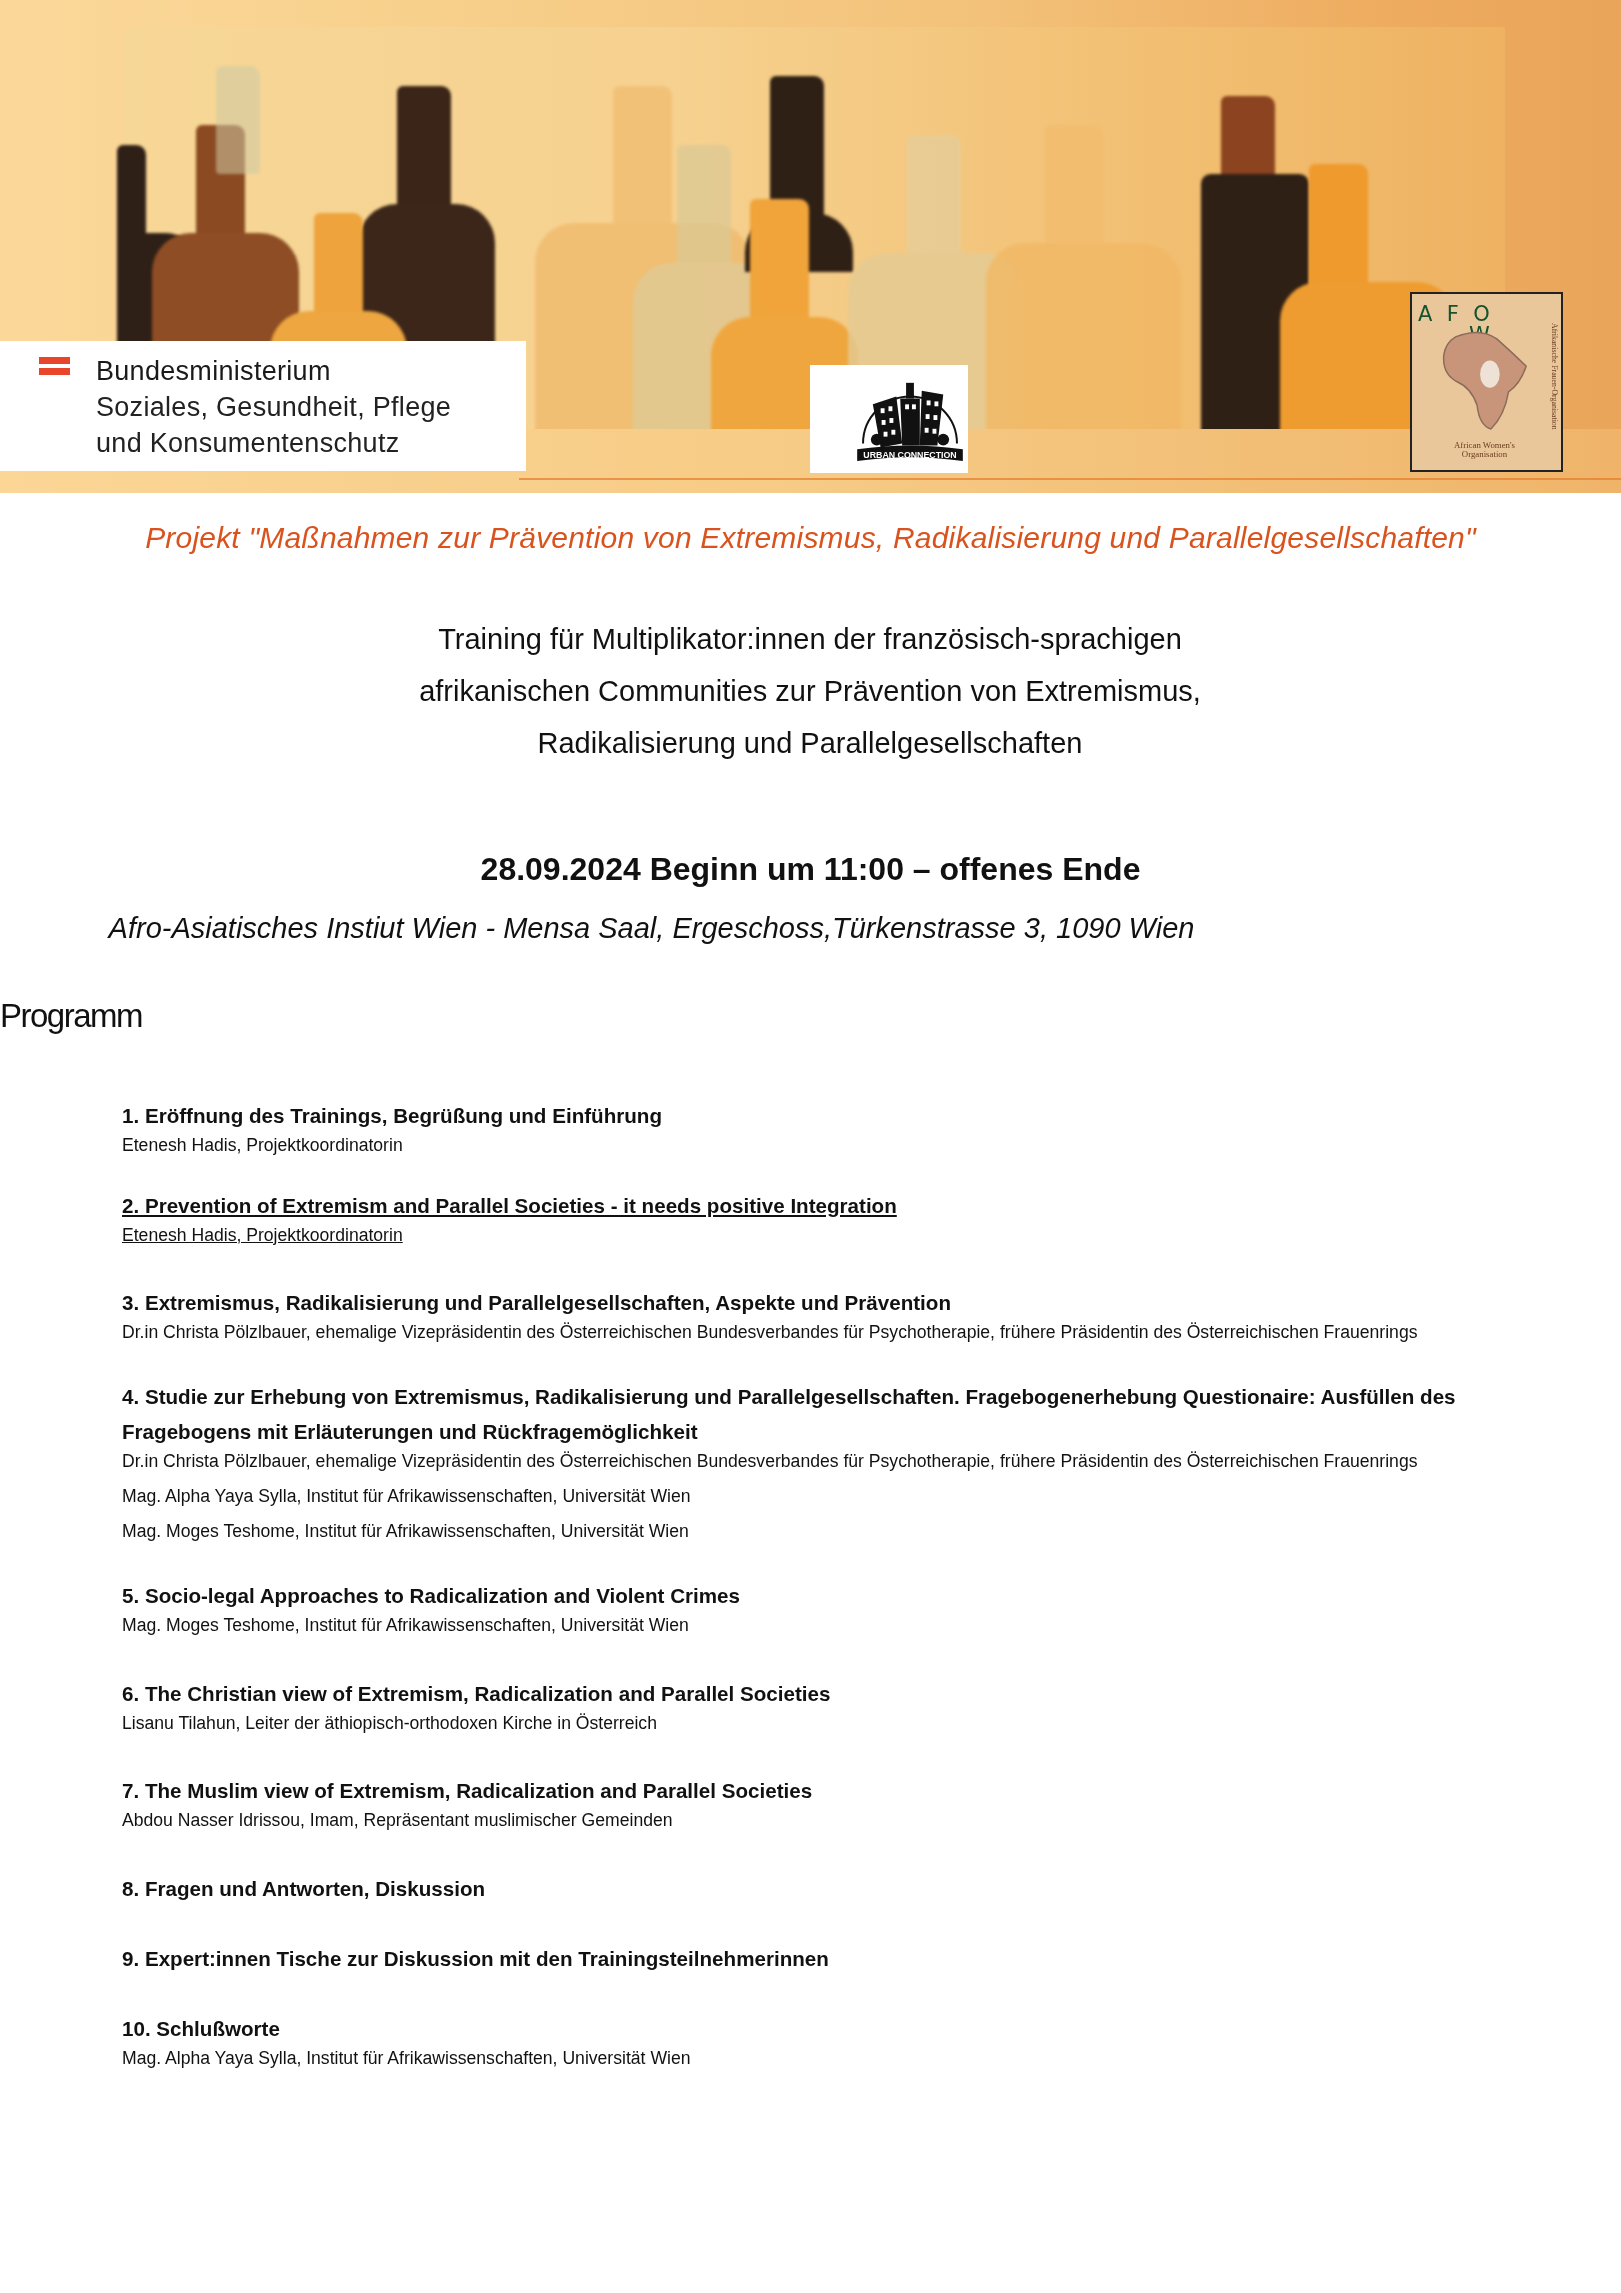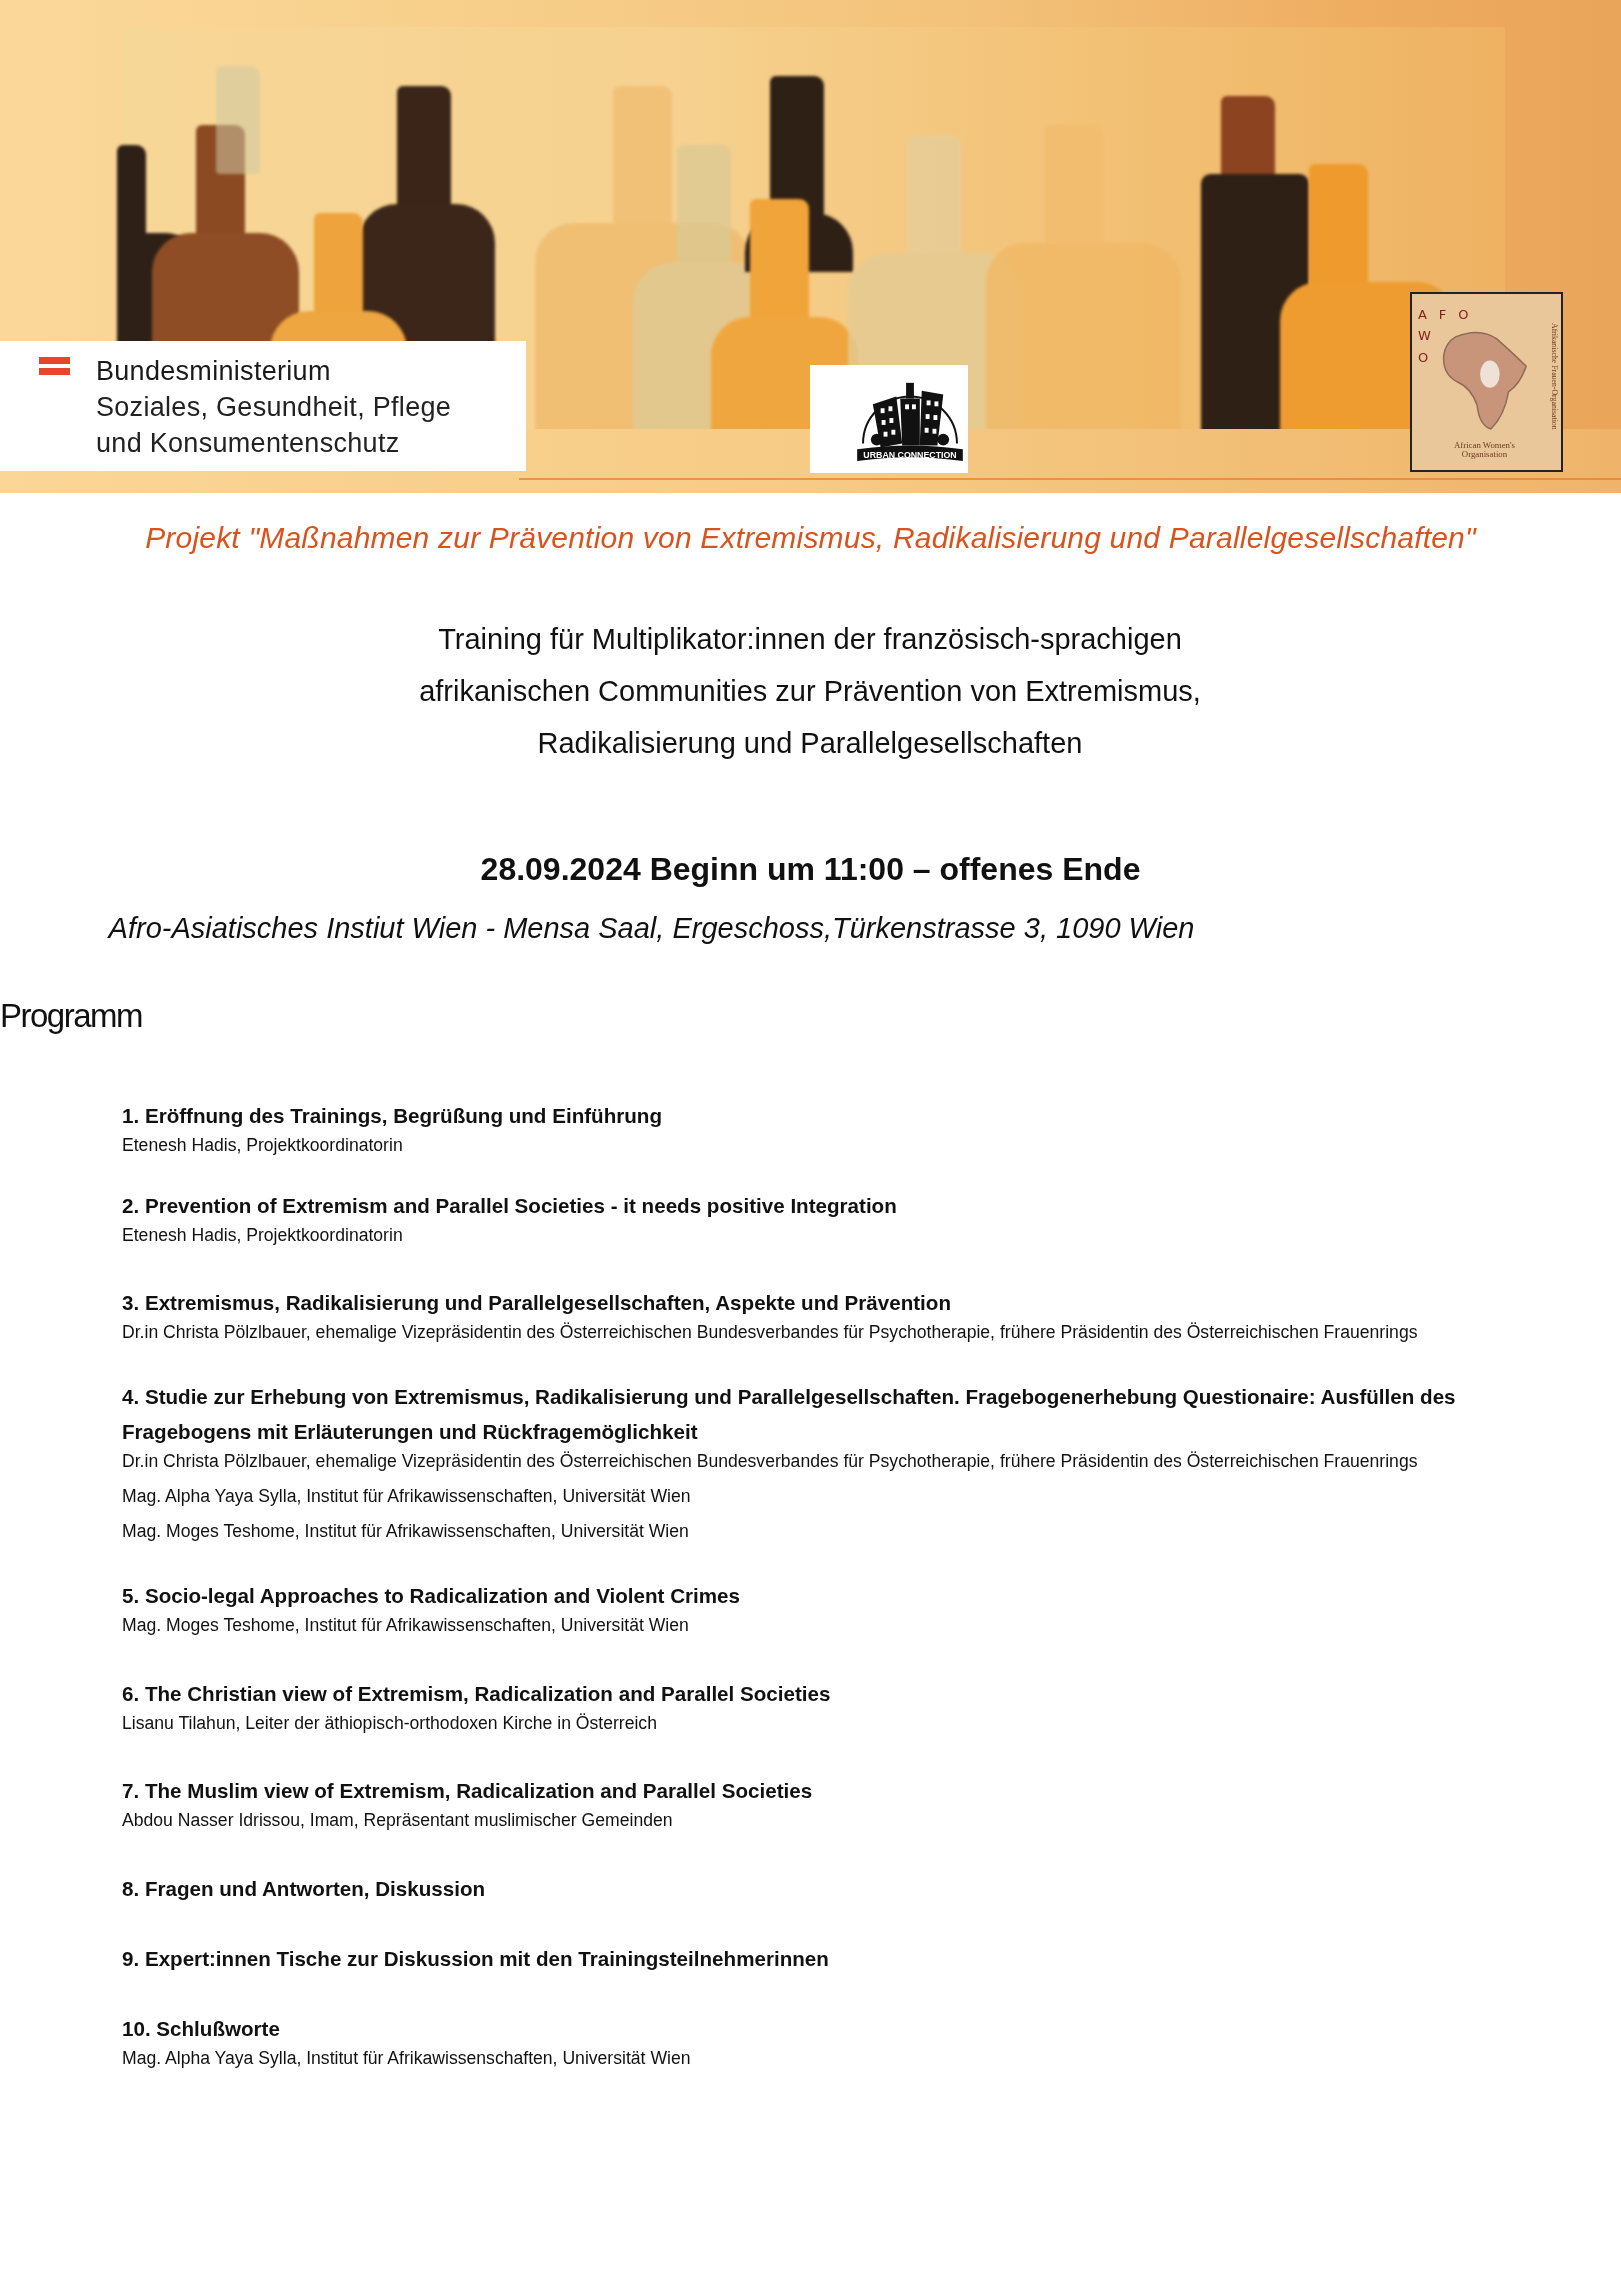--- a/index.html
+++ b/index.html
@@ -22,21 +22,21 @@
   .flag { position: absolute; left: 39px; top: 357px; width: 31px; }
   .flag span { display: block; height: 6.9px; background: #e8452a; }
   .flag span.mid { background: #fff; height: 3.9px; }
   .ministry-text { position: absolute; left: 96px; top: 353px; font-size: 27px; line-height: 36px; color: #1a1a1a; letter-spacing: 0.3px; }
   .ministry-text .l1 { display: block; }
   .ministry-text .l2, .ministry-text .l3 { display: block; font-weight: normal; color: #222; }
 
   .urban-box { position: absolute; left: 810px; top: 365px; width: 158px; height: 108px; background: #fff; }
   .urban-logo { position: absolute; left: 41px; top: 9.8px; width: 118px; height: 90px; }
   .afo-box { position: absolute; left: 1410px; top: 292px; width: 153px; height: 180px; background: #e9c79a; border: 2.9px solid #222; }
-  .afo-box .afo-letters { position: absolute; left: 5.9px; top: 9.8px; font-family: "DejaVu Sans", sans-serif; font-size: 13px; line-height: 21.6px; color: #7f1d1d; letter-spacing: 3.9px; }
+  .afo-box .afo-letters { position: absolute; left: 5.9px; top: 9.8px; font-family: "DejaVu Sans", sans-serif; font-size: 21px; line-height: 21.6px; color: #14532d; letter-spacing: 3.9px; text-align: right; }
   .afo-box .afo-caption { position: absolute; left: 0; right: 4px; bottom: 9.8px; text-align: center; font-family: "Liberation Serif", serif; font-size: 8.8px; line-height: 9.8px; color: #6b3b20; }
   .afo-box .afo-side { position: absolute; right: 2px; top: 29px; width: 15.7px; height: 108px; writing-mode: vertical-rl; font-family: "Liberation Serif", serif; font-size: 7.8px; color: #6b3b20; }
 
   
   .project { position: absolute; left: 0; top: 521px; width: 1621px; text-align: center; font-style: italic;
     font-size: 30px; color: #d9531e; letter-spacing: 0.2px; }
   .title { position: absolute; left: 78px; top: 613px; width: 1464px; text-align: center; font-size: 29px; line-height: 52px; color: #111; font-family: "Liberation Sans Narrow", "Liberation Sans", sans-serif; }
   .title span { display: block; }
   .date { position: absolute; left: 0; top: 851px; width: 1621px; text-align: center; font-size: 32px; font-weight: bold; color: #111; }
   .venue { position: absolute; left: 0; top: 912px; width: 1303px; text-align: center; font-size: 29px; font-style: italic; color: #111; }
@@ -183,21 +183,21 @@
 <div class="venue">Afro-Asiatisches Instiut Wien - Mensa Saal, Ergeschoss,Türkenstrasse 3, 1090 Wien</div>
 <div class="programm">Programm</div>
 
 <div class="agenda">
 
   <div class="item" style="margin-bottom:31px;">
     <div class="item-title">1. Eröffnung des Trainings, Begrüßung und Einführung</div>
     <div class="item-speaker">Etenesh Hadis, Projektkoordinatorin</div>
   </div>
 
-  <div class="item" style="margin-bottom:39px;">
+  <div class="item" style="margin-bottom:39px;text-decoration:underline;">
     <div class="item-title">2. Prevention of Extremism and Parallel Societies - it needs positive Integration</div>
     <div class="item-speaker">Etenesh Hadis, Projektkoordinatorin</div>
   </div>
 
   <div class="item" style="margin-bottom:35px;">
     <div class="item-title">3. Extremismus, Radikalisierung und Parallelgesellschaften, Aspekte und Prävention</div>
     <div class="item-speaker" style="width:1353px;">Dr.in Christa Pölzlbauer, ehemalige Vizepräsidentin des Österreichischen Bundesverbandes für Psychotherapie, frühere Präsidentin des Österreichischen Frauenrings</div>
   </div>
 
   <div class="item" style="margin-bottom:35px;">

